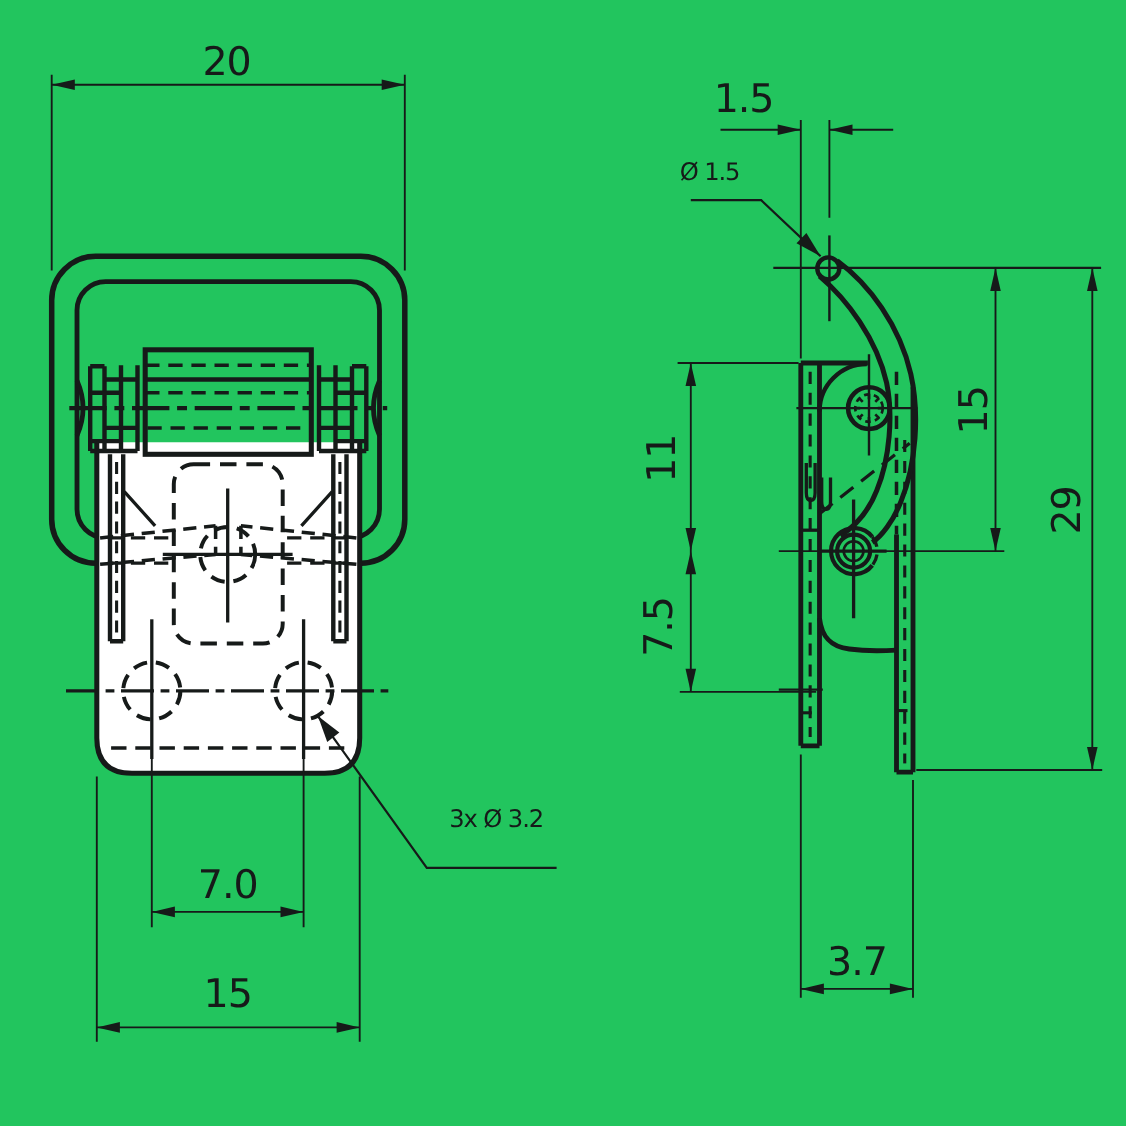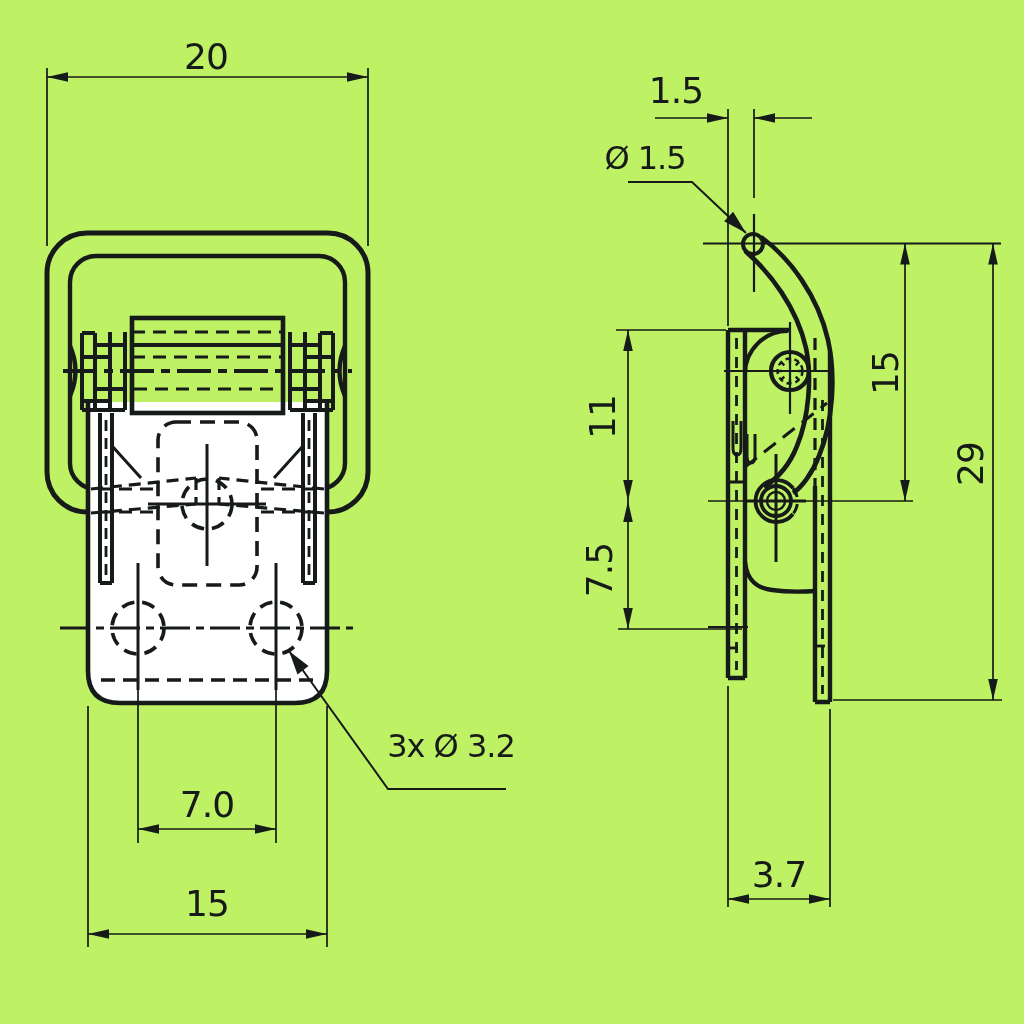--- a/index.html
+++ b/index.html
@@ -1,36 +1,36 @@
 <!DOCTYPE html>
 <html><head>
 <meta charset="utf-8">
 <style>
   html,body{margin:0;padding:0;background:#fff;}
   .stage{
     position:relative;
     width:1024px;height:1024px;
-    background:#bef264;
+    background:#22c55e;
     font-family:"DejaVu Sans","Liberation Sans",sans-serif;
     overflow:hidden;
   }
   .stage svg{position:absolute;left:0;top:0;}
   .dim-label{
     position:absolute;
     color:#161a19;
     font-size:36px;
     letter-spacing:-1px;
     white-space:nowrap;
     transform:translate(-50%,-50%);
     line-height:1;
   }
   .dim-label.rot{
     transform:translate(-50%,-50%) rotate(-90deg);
   }
-  .dim-label.callout{font-size:32px;}
+  .dim-label.callout{font-size:22px;}
 </style>
 </head>
 <body>
 
 <div class="stage">
 
 <svg width="1024" height="1024" viewBox="0 0 1024 1024">
   <g stroke="#161a19" fill="none" stroke-linecap="butt">
 
     <g>

